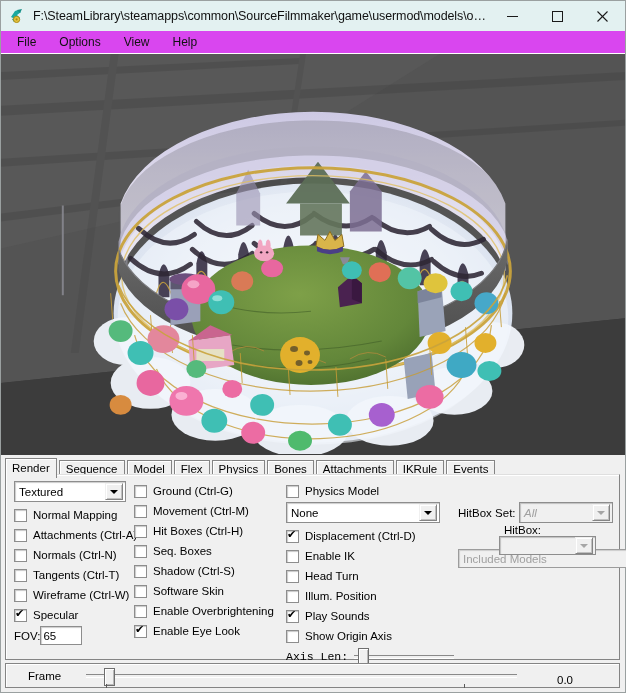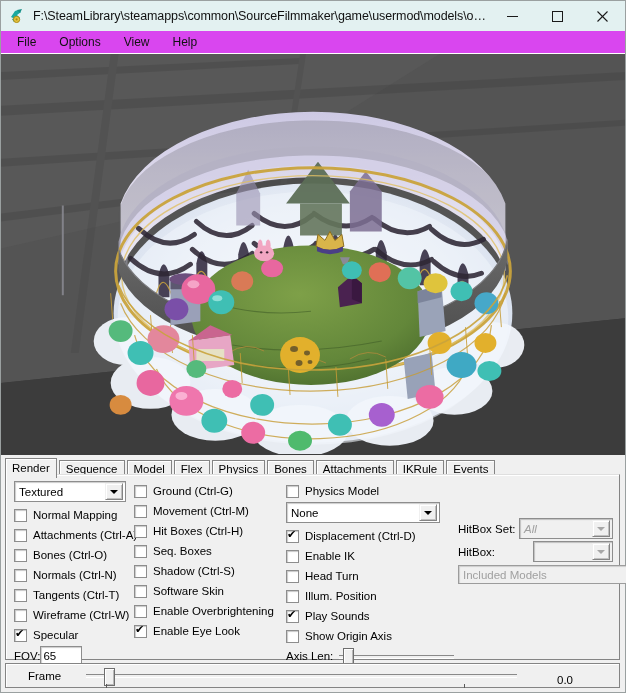--- a/index.html
+++ b/index.html
@@ -407,24 +407,20 @@
           <div class="chk">
             <span class="box"></span>
             <span>Normal Mapping</span>
           </div>
           <div class="chk">
             <span class="box"></span>
             <span>Attachments (Ctrl-A)</span>
           </div>
           <div class="chk">
             <span class="box"></span>
-            <span>Bones (Ctrl-O)</span>
-          </div>
-          <div class="chk">
-            <span class="box"></span>
             <span>Normals (Ctrl-N)</span>
           </div>
           <div class="chk">
             <span class="box"></span>
             <span>Tangents (Ctrl-T)</span>
           </div>
           <div class="chk">
             <span class="box"></span>
             <span>Wireframe (Ctrl-W)</span>
           </div>
@@ -502,39 +498,39 @@
           </div>
           <div class="chk">
             <span class="box checked"></span>
             <span>Play Sounds</span>
           </div>
           <div class="chk">
             <span class="box"></span>
             <span>Show Origin Axis</span>
           </div>
           <div class="row" style="height:20px;width:168px;">
-            <span class="lbl" style="margin-right:6px;">Axis Len:</span>
+            <span class="lbl" style="margin-right:6px;font-family:Liberation Mono, monospace;">Axis Len:</span>
             <span class="slider">
               <span class="track"></span>
               <span class="thumb" style="left:4px;"></span>
             </span>
           </div>
         </div>
 
         <div class="col col4">
-          <div class="row" style="height:23px;margin-top:36px;">
+          <div class="row" style="height:23px;margin-top:20px;">
             <span class="lbl" style="width:63px;">HitBox Set:</span>
             <span class="combo disabled" style="width:95px;">
               <span class="val">All</span>
               <span class="arrow">
                   <i></i>
                 </span>
             </span>
           </div>
-          <div class="row" style="height:23px;">
+          <div class="row" style="height:23px;flex-direction:column;">
             <span class="lbl" style="width:63px;">HitBox:</span>
             <span class="combo disabled" style="width:95px;margin-left:23px;">
               <span class="val"></span>
               <span class="arrow">
                   <i></i>
                 </span>
             </span>
           </div>
           <div class="listbox" style="width:168px;margin-top:2px;">Included Models</div>
         </div>

